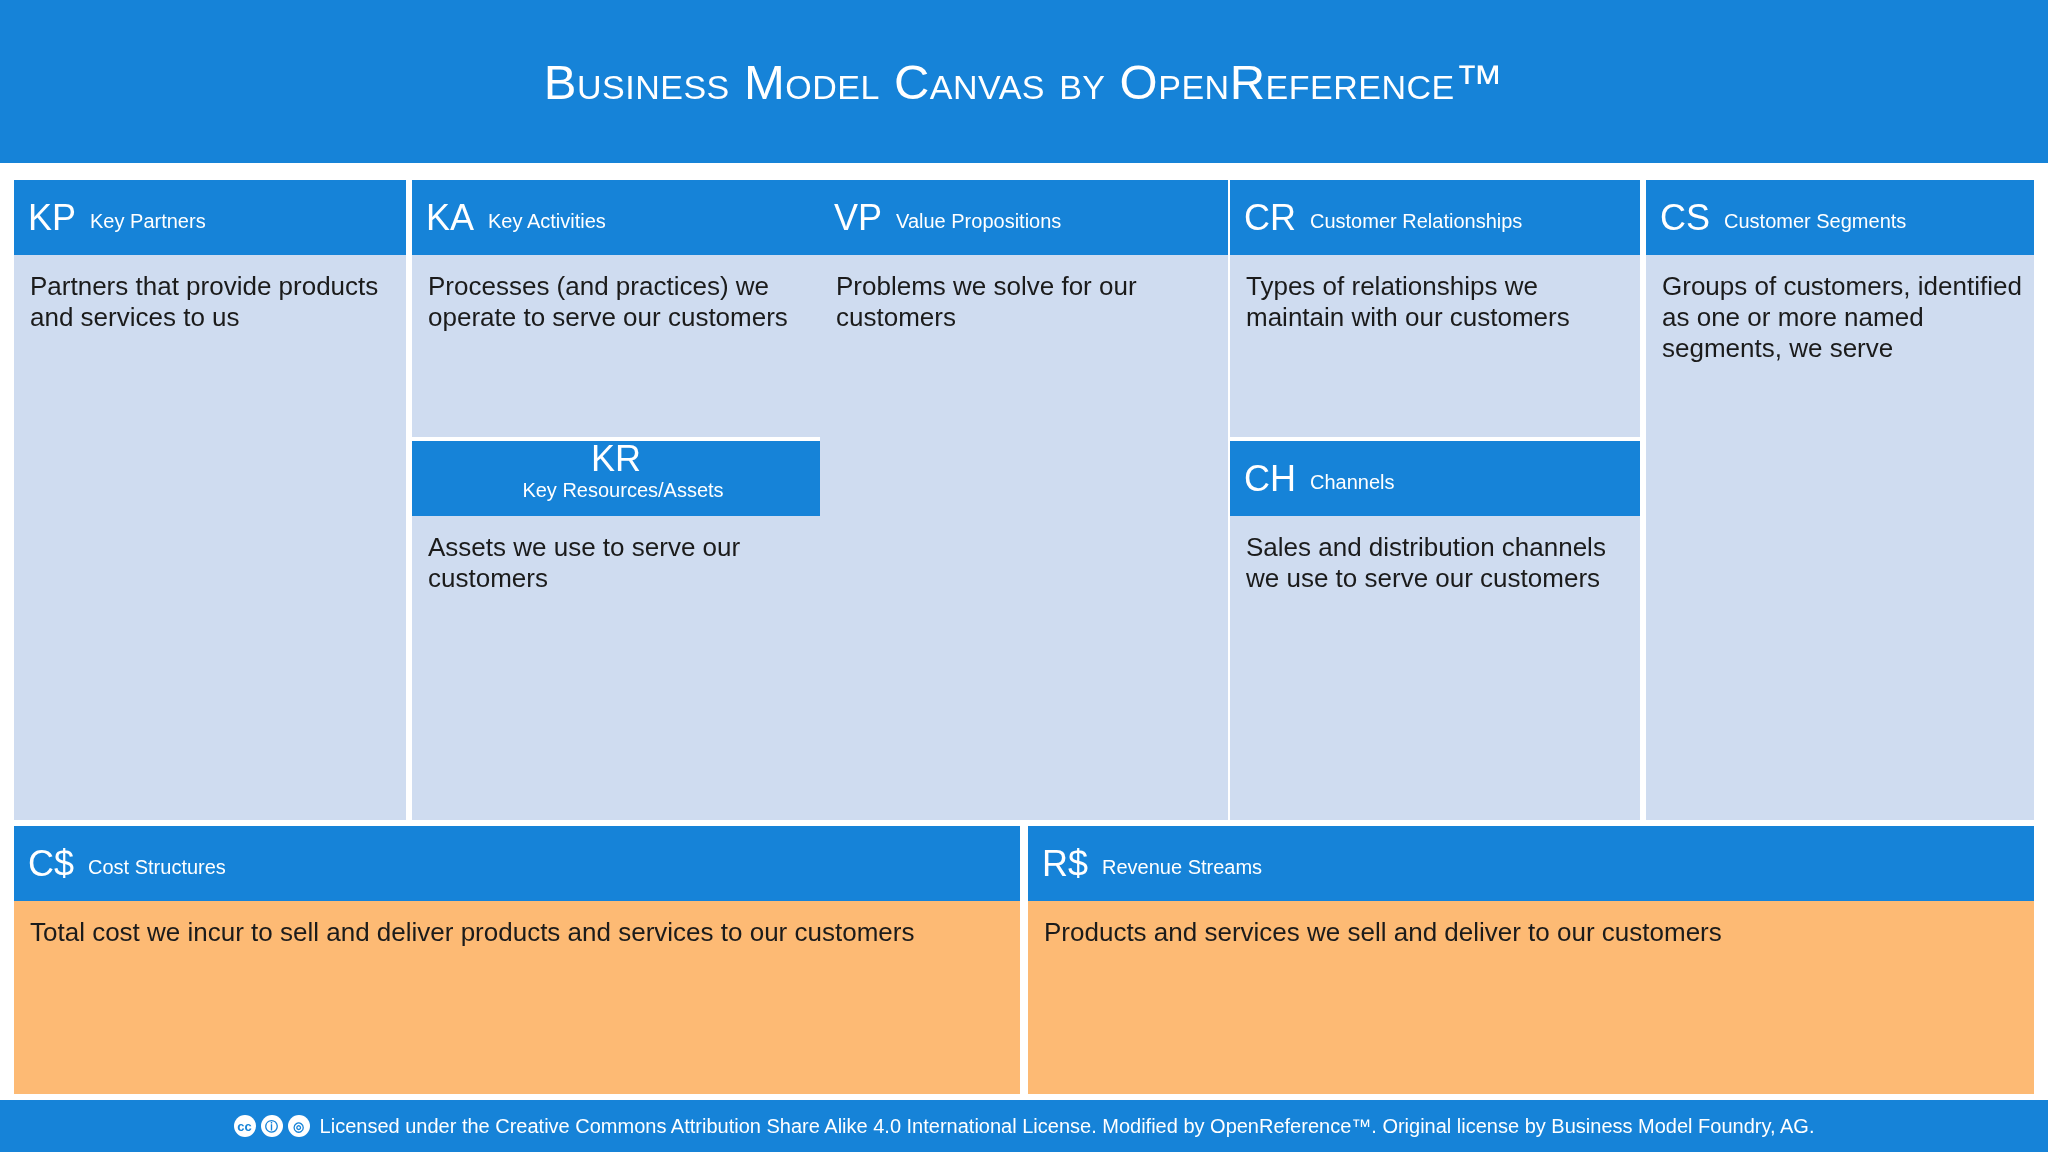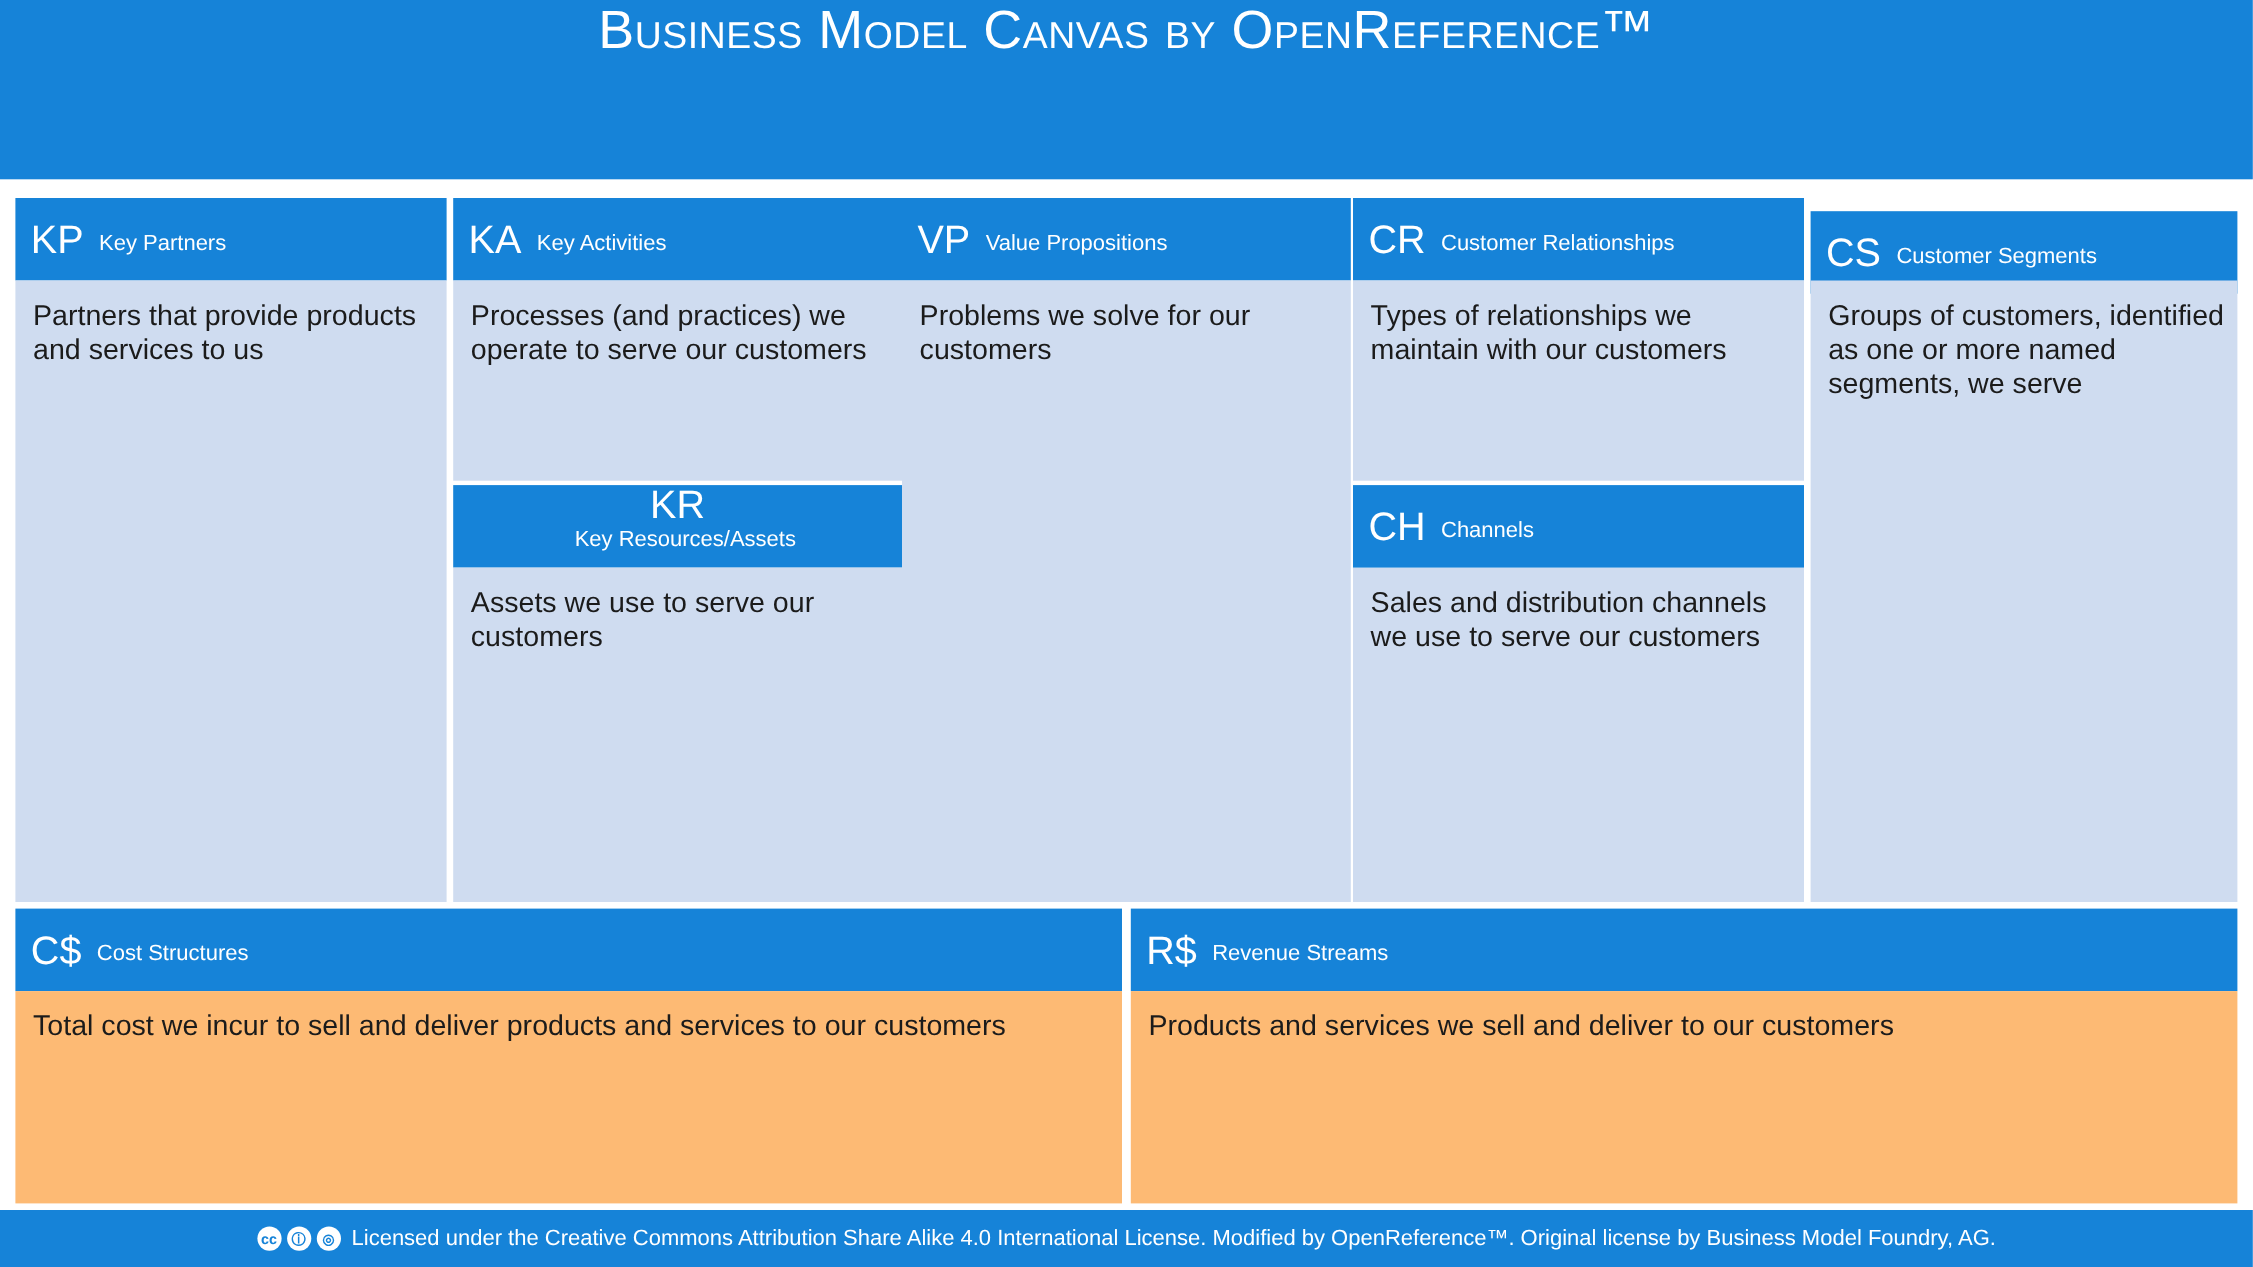--- a/index.html
+++ b/index.html
@@ -23,20 +23,21 @@
 
   
   .header {
     position: absolute;
     left: 0;
     top: 0;
     width: 2048px;
     height: 163px;
     background: #1683d8;
     display: flex;
+    align-items: center;
     justify-content: center;
   }
   .header-title {
     color: #ffffff;
     font-size: 49px;
     font-weight: 400;
     letter-spacing: 0.5px;
     font-variant: small-caps;
     text-transform: none;
     white-space: nowrap;
@@ -238,21 +239,21 @@
       <div class="block blk-body cr-body">Types of relationships we maintain with our customers</div>
 
       <div class="block blk-body ch-body">Sales and distribution channels we use to serve our customers</div>
       <div class="block blk-head ch-head">
         <span class="code">CH</span>
         <span class="name">Channels</span>
       </div>
     </div>
 
     <div class="col col-cs">
-      <div class="block blk-head" style="top:12px;">
+      <div class="block blk-head" style="top:0;">
         <span class="code">CS</span>
         <span class="name">Customer Segments</span>
       </div>
       <div class="block blk-body cs-body">Groups of customers, identified as one or more named segments, we serve</div>
     </div>
 
   </div>
 
   <div class="bottom">
     <div class="bot-col bot-cs">

